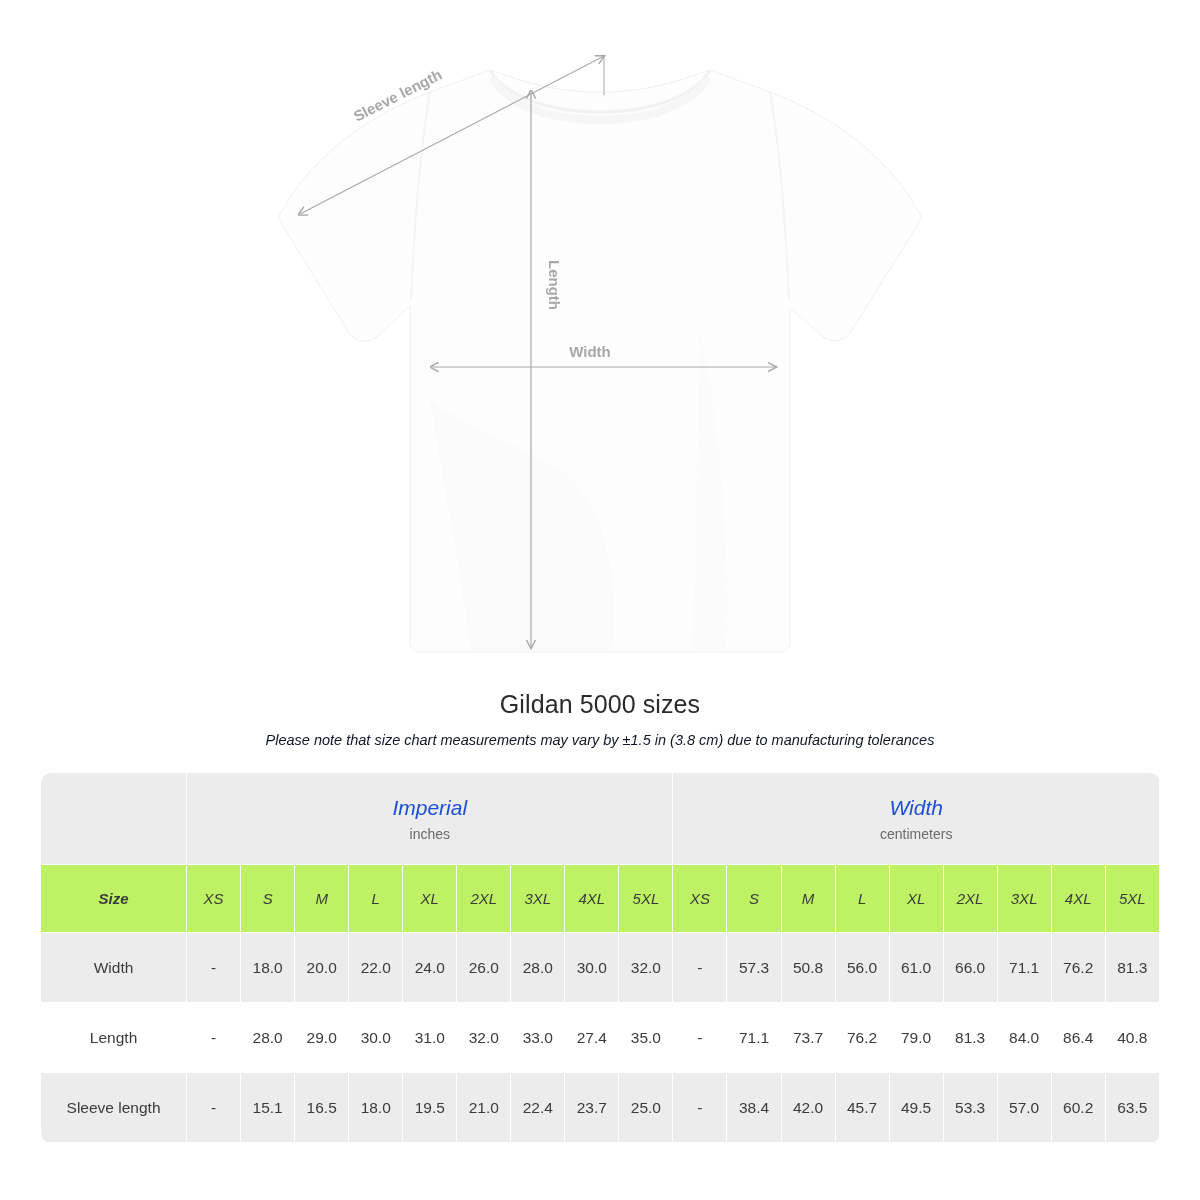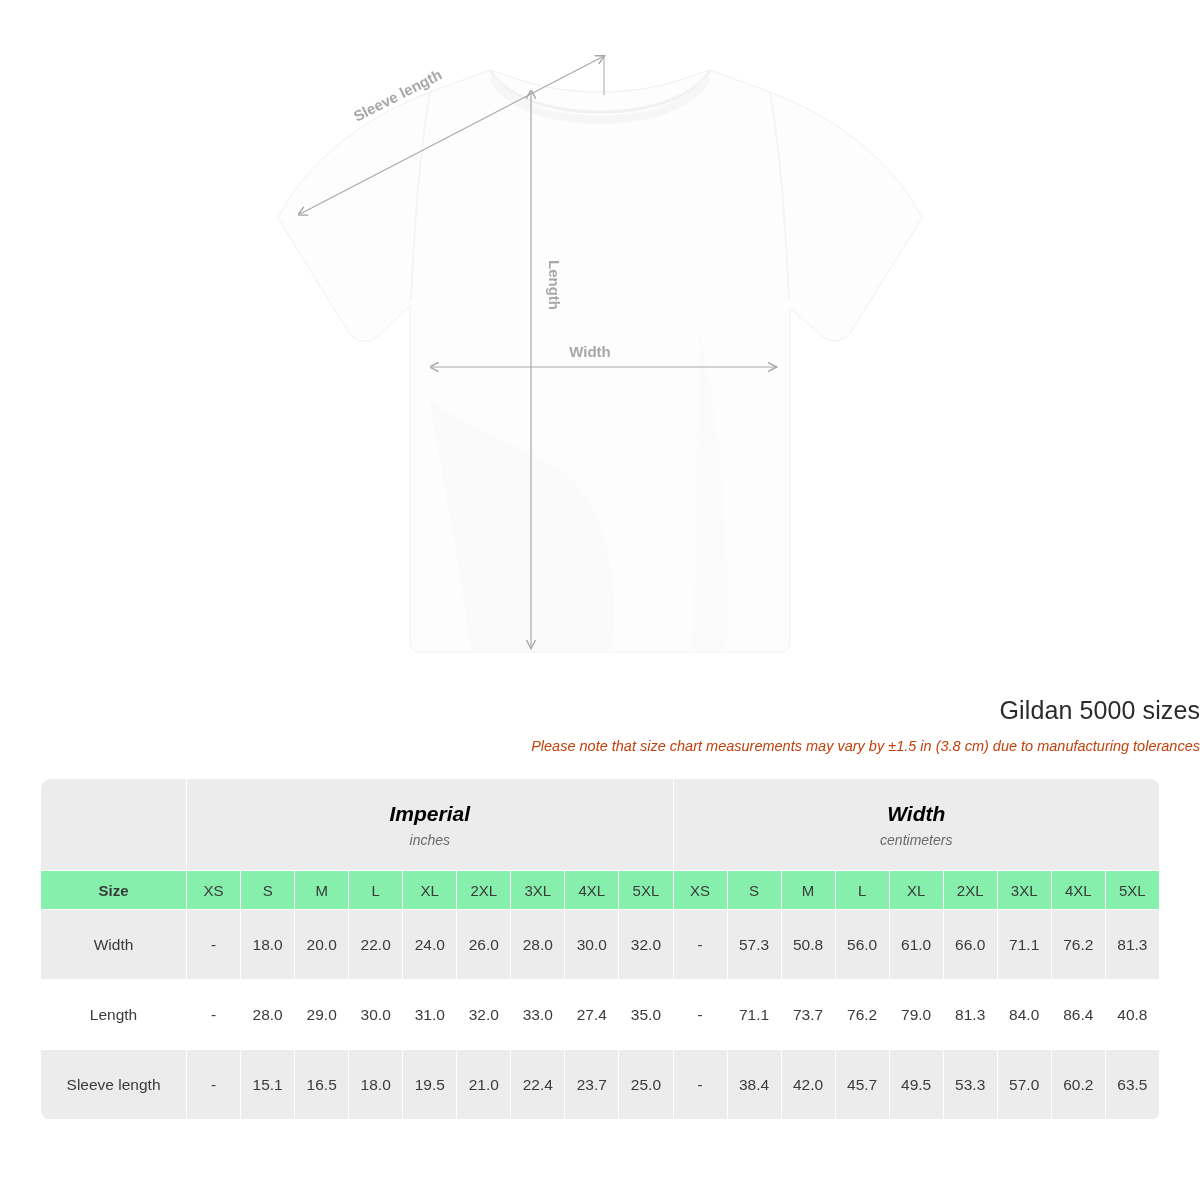--- a/index.html
+++ b/index.html
@@ -19,33 +19,32 @@
   
   #diagram {
     position: relative;
     width: 1200px;
     height: 690px;
   }
   #diagram svg { display: block; }
 
   
   .title-block {
-    text-align: right;
-    margin-top: 6px;
+    text-align: center;
   }
   .chart-title {
     font-size: 25px;
     color: #2b2b2b;
     font-weight: 400;
     letter-spacing: 0.1px;
   }
   .chart-note {
     font-size: 14.5px;
     font-style: italic;
-    color: #c2410c;
+    color: #0f172a;
     margin-top: 13px;
   }
 
   
   .table-wrap {
     margin: 24px 40px 0 40px;
     width: 1120px;
   }
   table.sizes {
     border-collapse: collapse;
@@ -62,39 +61,39 @@
   .unit-row td {
     background: #ececec;
     height: 92px;
     vertical-align: middle;
     padding: 0;
   }
   .unit-row td:first-child { border-top-left-radius: 10px; }
   .unit-row td:last-child  { border-top-right-radius: 10px; }
   .unit-name {
     font-size: 21px;
-    font-weight: bold;
+    font-weight: normal;
     font-style: italic;
-    color: #000000;
+    color: #1d4ed8;
     line-height: 1.25;
   }
   .unit-sub {
     font-size: 14px;
-    font-style: italic;
     color: #6a6a6a;
     margin-top: 4px;
   }
 
   
   .size-row td {
-    background: #86efac;
-    height: 39px;
+    background: #bef264;
+    height: 68px;
     font-size: 15px;
     color: #3b3b3b;
     vertical-align: middle;
+    font-style: italic;
   }
   .size-row td.rowlabel { font-weight: bold; font-size: 15px; }
 
   
   tr.data td {
     height: 70px;
     font-size: 15.5px;
     vertical-align: middle;
   }
   tr.data.shade td { background: #ececec; }

